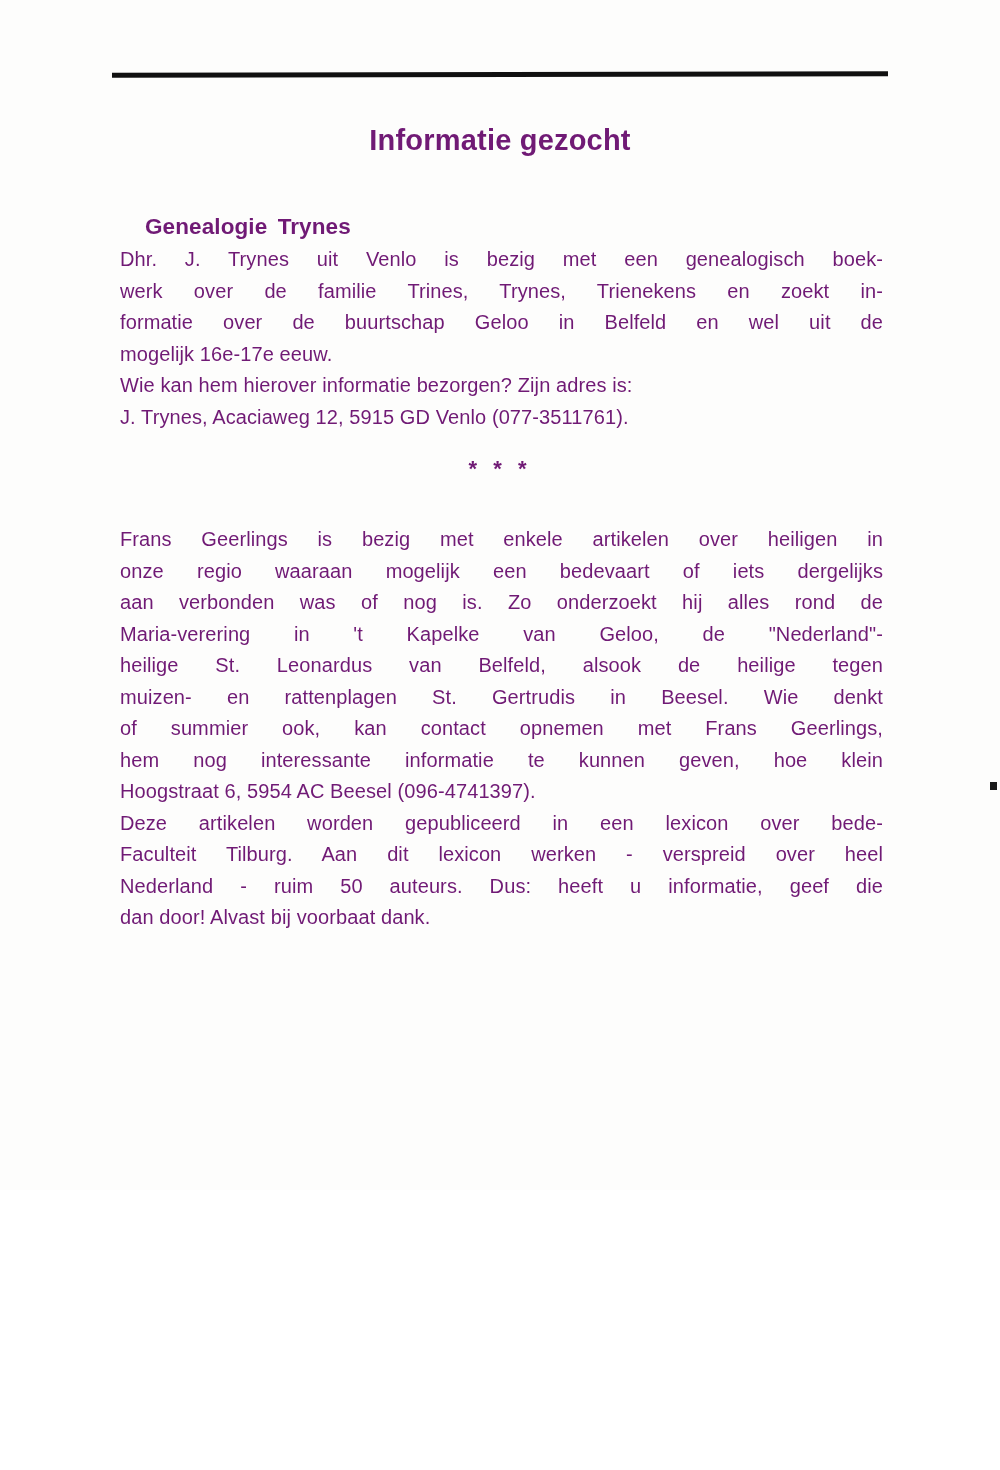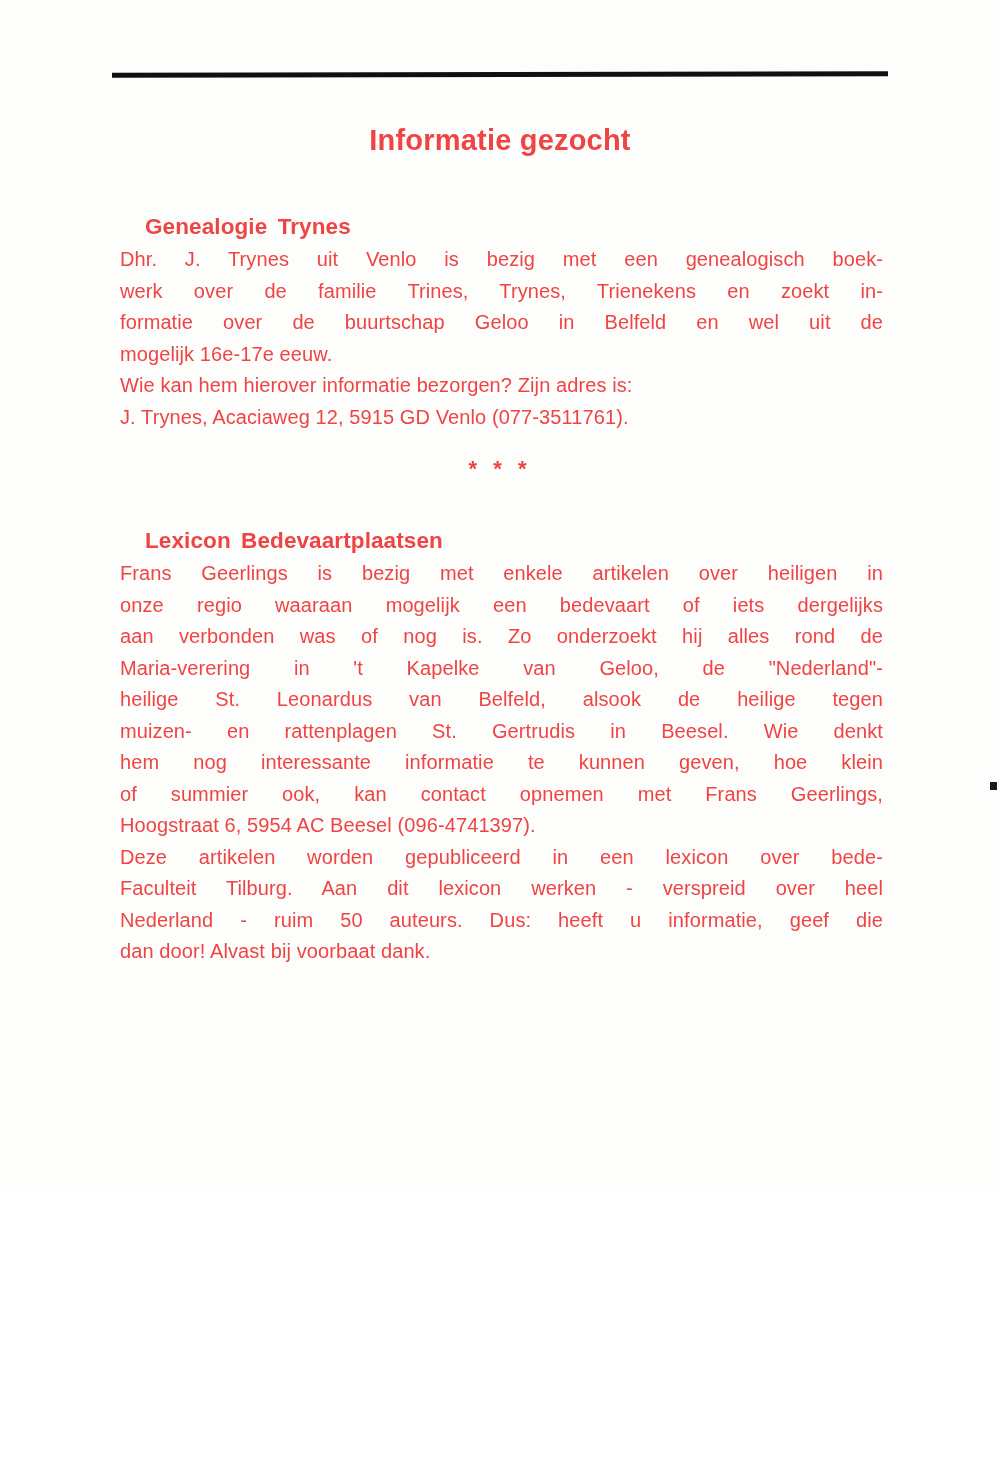--- a/index.html
+++ b/index.html
@@ -6,21 +6,21 @@
     margin: 0;
     padding: 0;
     background: #ffffff;
   }
   .page {
     position: relative;
     width: 1000px;
     height: 1190px;
     background: #fdfdfc;
     font-family: "Liberation Sans", sans-serif;
-    color: #ef4444;
+    color: #701a75;
     overflow: hidden;
   }
   .rule {
     position: absolute;
     left: 112px;
     width: 776px;
     height: 5px;
     background: #101010;
   }
   .rule-top { top: 72px; transform: rotate(-0.12deg); }
@@ -107,30 +107,29 @@
         <div class="body-line just">formatie over de buurtschap Geloo in Belfeld en wel uit de</div>
         <div class="body-line">mogelijk 16e-17e eeuw.</div>
         <div class="body-line">Wie kan hem hierover informatie bezorgen? Zijn adres is:</div>
         <div class="body-line">J. Trynes, Acaciaweg 12, 5915 GD Venlo (077-3511761).</div>
       </div>
   </div>
 
   <div class="separator">* * *</div>
 
   <div class="section section-2">
-    <div class="section-heading">Lexicon Bedevaartplaatsen</div>
     <div class="section-body">
         <div class="body-line just">Frans Geerlings is bezig met enkele artikelen over heiligen in</div>
         <div class="body-line just">onze regio waaraan mogelijk een bedevaart of iets dergelijks</div>
         <div class="body-line just">aan verbonden was of nog is. Zo onderzoekt hij alles rond de</div>
         <div class="body-line just">Maria-verering in 't Kapelke van Geloo, de "Nederland"-</div>
         <div class="body-line just">heilige St. Leonardus van Belfeld, alsook de heilige tegen</div>
         <div class="body-line just">muizen- en rattenplagen St. Gertrudis in Beesel. Wie denkt</div>
+        <div class="body-line just">of summier ook, kan contact opnemen met Frans Geerlings,</div>
         <div class="body-line just">hem nog interessante informatie te kunnen geven, hoe klein</div>
-        <div class="body-line just">of summier ook, kan contact opnemen met Frans Geerlings,</div>
         <div class="body-line">Hoogstraat 6, 5954 AC Beesel (096-4741397).</div>
         <div class="body-line just">Deze artikelen worden gepubliceerd in een lexicon over bede-</div>
         <div class="body-line just">Faculteit Tilburg. Aan dit lexicon werken - verspreid over heel</div>
         <div class="body-line just">Nederland - ruim 50 auteurs. Dus: heeft u informatie, geef die</div>
         <div class="body-line">dan door! Alvast bij voorbaat dank.</div>
       </div>
   </div>
 
   <div class="scan-artifact"></div>
 

